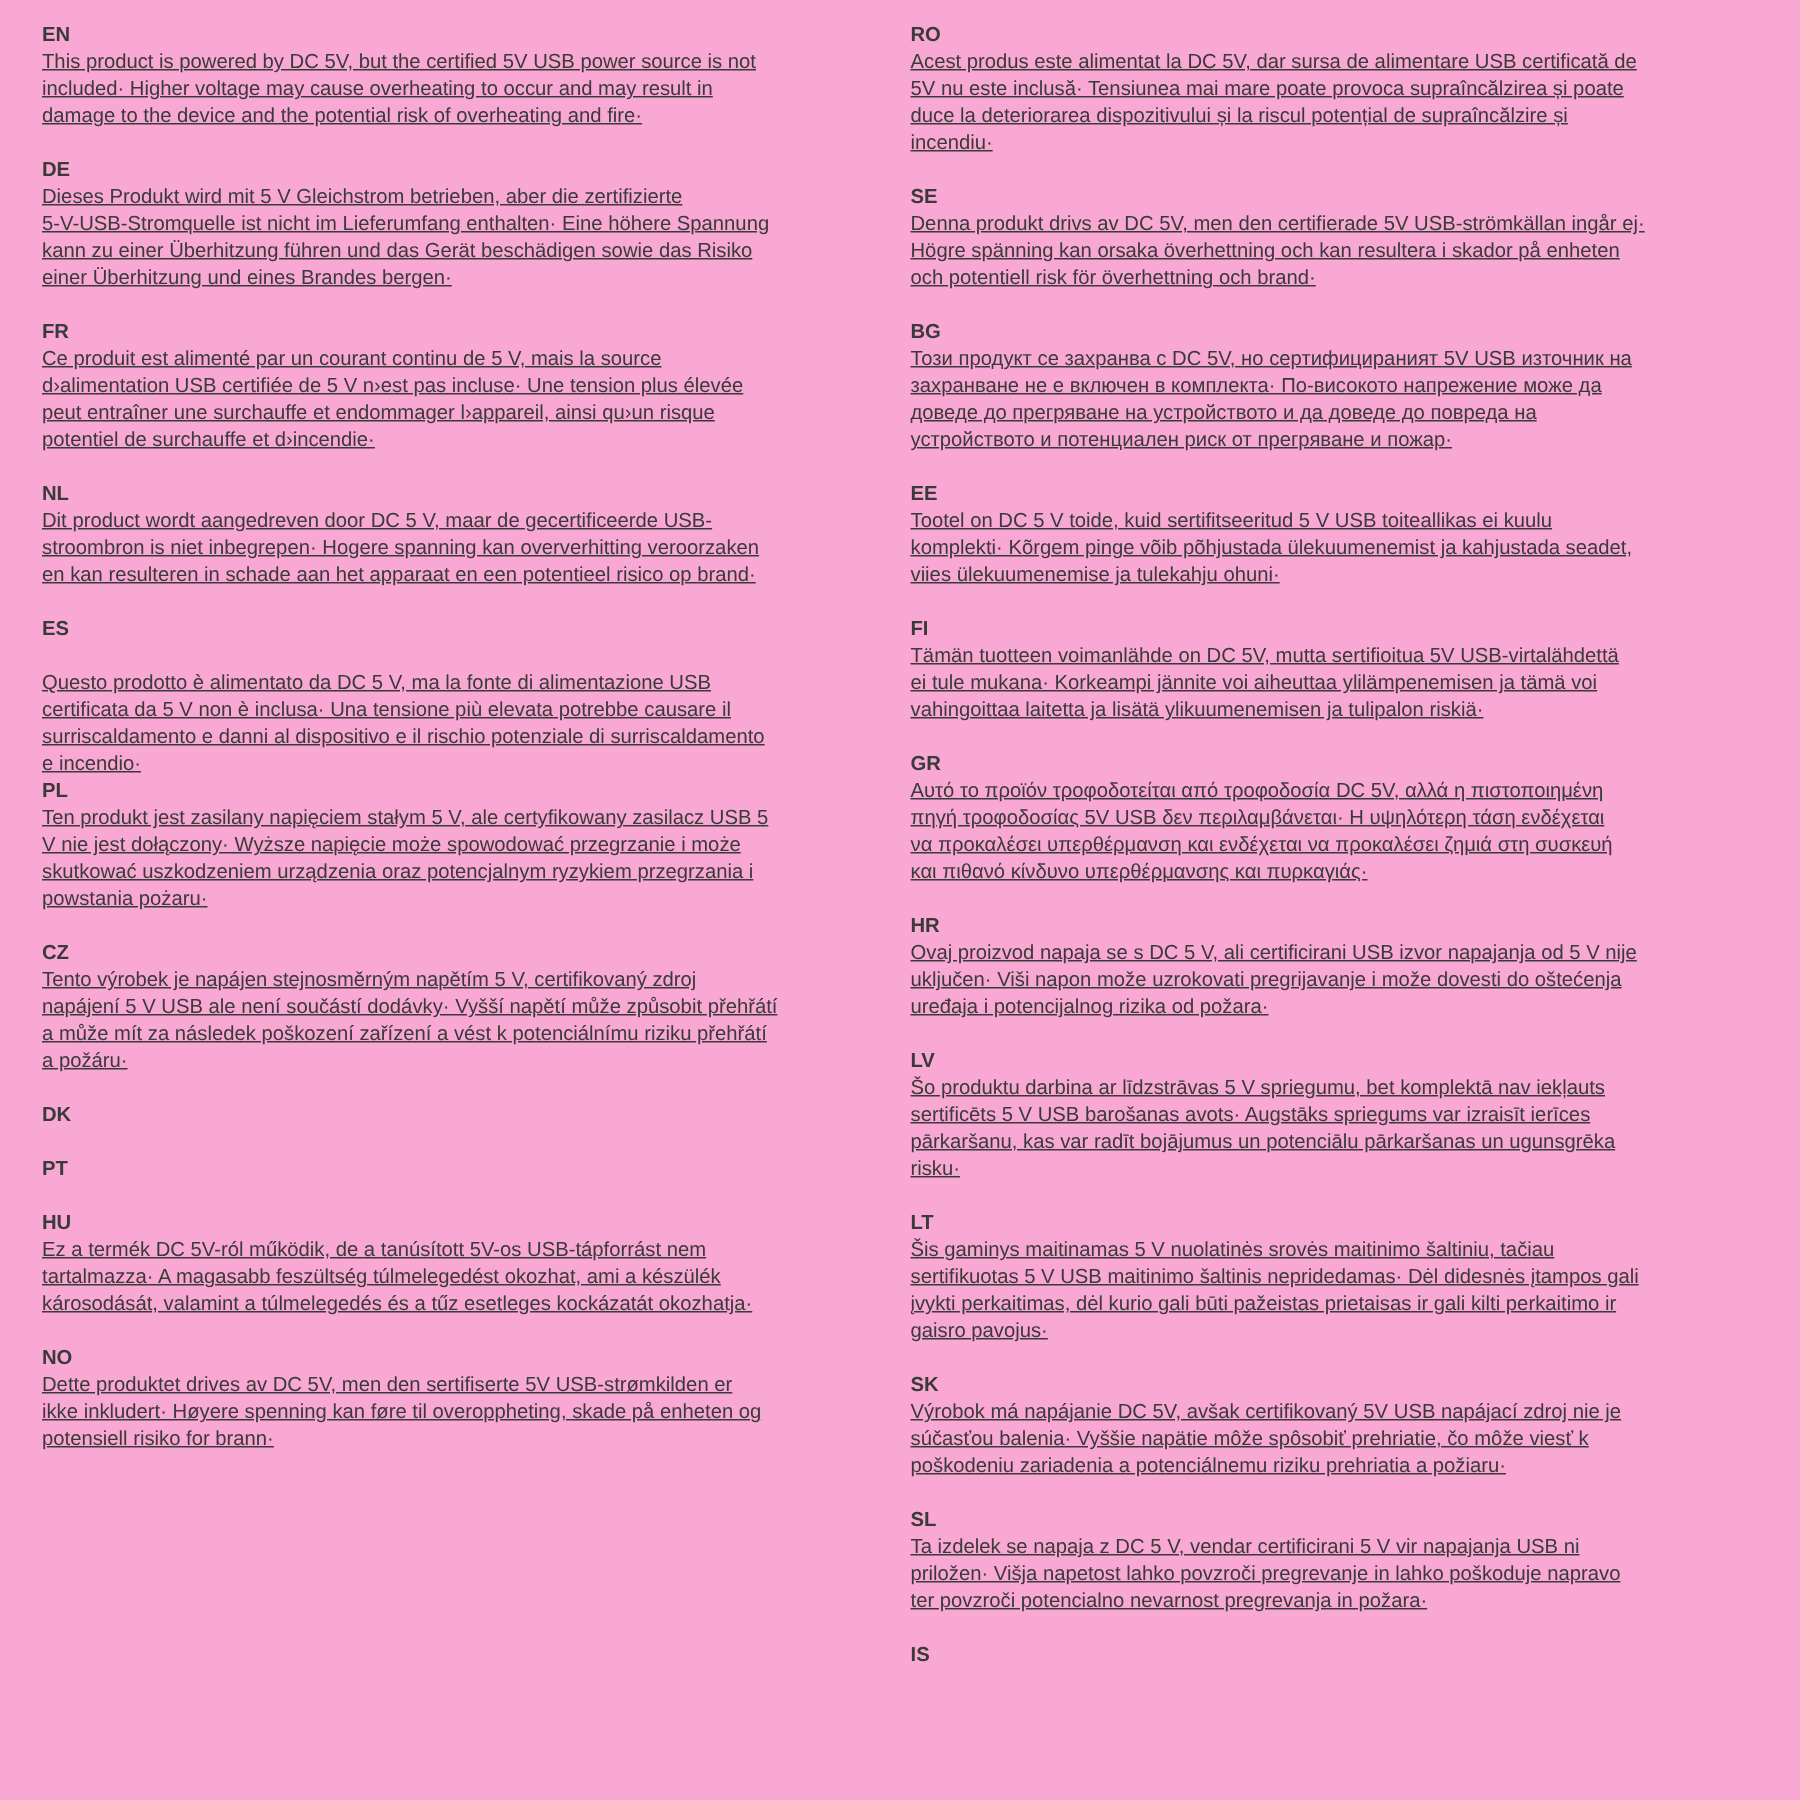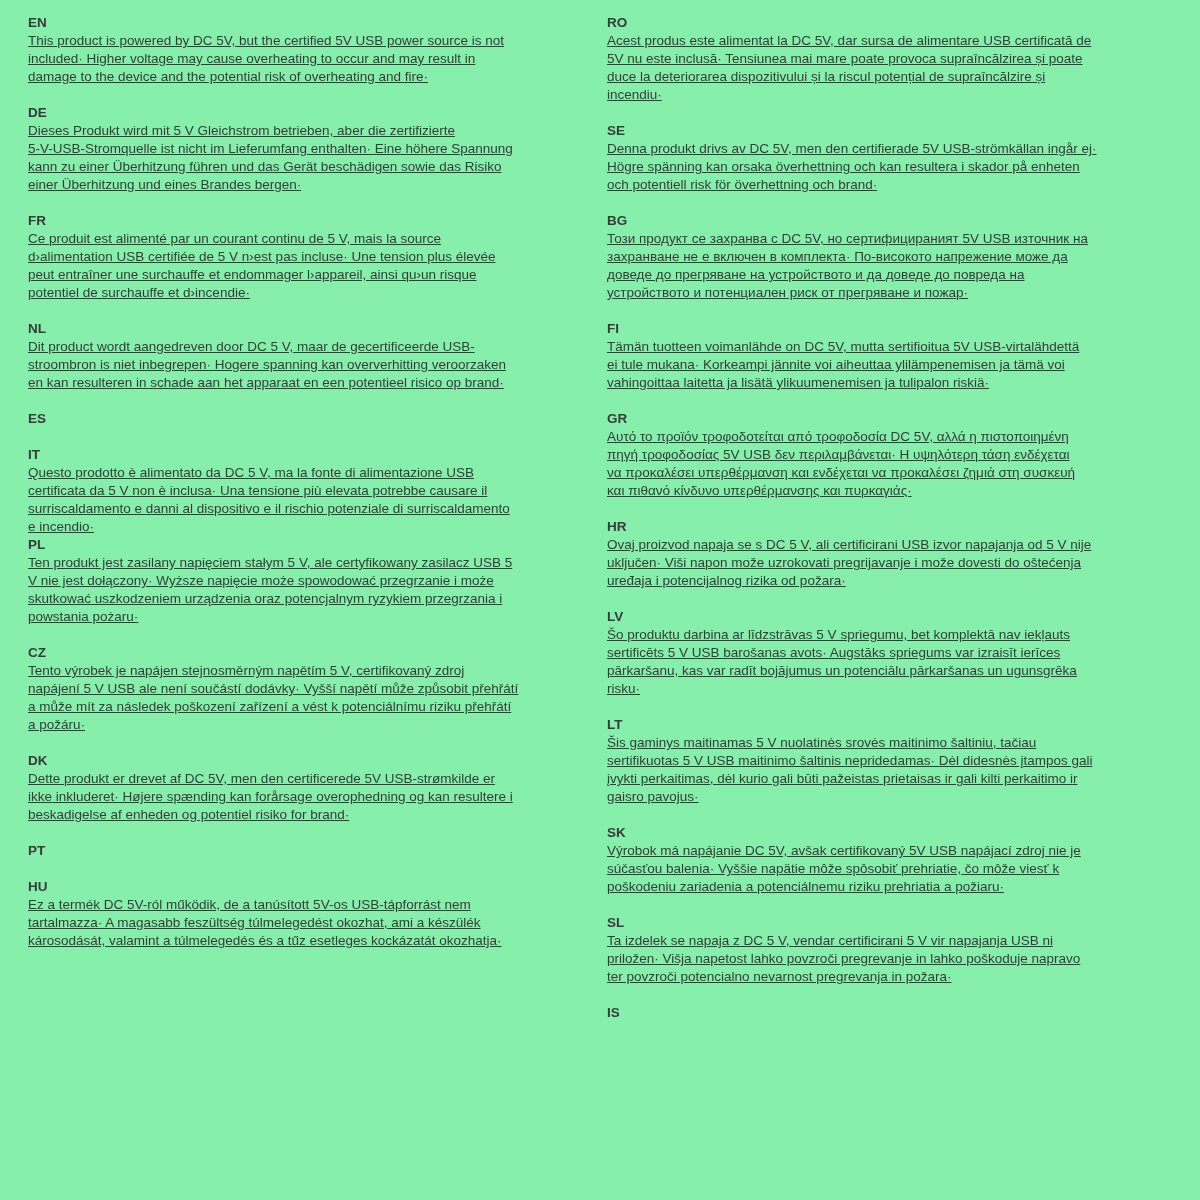--- a/index.html
+++ b/index.html
@@ -4,21 +4,21 @@
 <style>
   html, body {
     margin: 0;
     padding: 0;
     background: #ffffff;
   }
   .page {
     width: 1200px;
     height: 1200px;
     box-sizing: border-box;
-    background: #86efac;
+    background: #f9a8d4;
     color: #3a3a3a;
     font-family: "Liberation Sans", "DejaVu Sans", sans-serif;
     font-size: 13.5px;
     line-height: 18px;
     display: flex;
     padding: 14px 24px 10px 28px;
     overflow: hidden;
   }
   .col {
     width: 578px;
@@ -75,21 +75,20 @@
     <section class="lang-section">
       <h2 class="lang-code">NL</h2>
       <p class="lang-text">Dit product wordt aangedreven door DC 5 V, maar de gecertificeerde USB-
 stroombron is niet inbegrepen· Hogere spanning kan oververhitting veroorzaken
 en kan resulteren in schade aan het apparaat en een potentieel risico op brand·</p>
     </section>
     <section class="lang-section">
       <h2 class="lang-code">ES</h2>
     </section>
     <section class="lang-section tight">
-      <h2 class="lang-code">IT</h2>
       <p class="lang-text">Questo prodotto è alimentato da DC 5 V, ma la fonte di alimentazione USB
 certificata da 5 V non è inclusa· Una tensione più elevata potrebbe causare il
 surriscaldamento e danni al dispositivo e il rischio potenziale di surriscaldamento
 e incendio·</p>
     </section>
     <section class="lang-section">
       <h2 class="lang-code">PL</h2>
       <p class="lang-text">Ten produkt jest zasilany napięciem stałym 5 V, ale certyfikowany zasilacz USB 5
 V nie jest dołączony· Wyższe napięcie może spowodować przegrzanie i może
 skutkować uszkodzeniem urządzenia oraz potencjalnym ryzykiem przegrzania i
@@ -97,32 +96,35 @@
     </section>
     <section class="lang-section">
       <h2 class="lang-code">CZ</h2>
       <p class="lang-text">Tento výrobek je napájen stejnosměrným napětím 5 V, certifikovaný zdroj
 napájení 5 V USB ale není součástí dodávky· Vyšší napětí může způsobit přehřátí
 a může mít za následek poškození zařízení a vést k potenciálnímu riziku přehřátí
 a požáru·</p>
     </section>
     <section class="lang-section">
       <h2 class="lang-code">DK</h2>
-      <p class="lang-text">Dette produkt er drevet af DC 5V, men den certificerede 5V USB-strømkilde er
-ikke inkluderet· Højere spænding kan forårsage overophedning og kan resultere i
-beskadigelse af enheden og potentiel risiko for brand·</p>
     </section>
     <section class="lang-section">
       <h2 class="lang-code">PT</h2>
     </section>
     <section class="lang-section">
       <h2 class="lang-code">HU</h2>
       <p class="lang-text">Ez a termék DC 5V-ról működik, de a tanúsított 5V-os USB-tápforrást nem
 tartalmazza· A magasabb feszültség túlmelegedést okozhat, ami a készülék
 károsodását, valamint a túlmelegedés és a tűz esetleges kockázatát okozhatja·</p>
+    </section>
+    <section class="lang-section">
+      <h2 class="lang-code">NO</h2>
+      <p class="lang-text">Dette produktet drives av DC 5V, men den sertifiserte 5V USB-strømkilden er
+ikke inkludert· Høyere spenning kan føre til overoppheting, skade på enheten og
+potensiell risiko for brann·</p>
     </section>
   </div>
 
   <div class="col right">
     <section class="lang-section">
       <h2 class="lang-code">RO</h2>
       <p class="lang-text">Acest produs este alimentat la DC 5V, dar sursa de alimentare USB certificată de
 5V nu este inclusă· Tensiunea mai mare poate provoca supraîncălzirea și poate
 duce la deteriorarea dispozitivului și la riscul potențial de supraîncălzire și
 incendiu·</p>
@@ -134,20 +136,26 @@
 och potentiell risk för överhettning och brand·</p>
     </section>
     <section class="lang-section">
       <h2 class="lang-code">BG</h2>
       <p class="lang-text">Този продукт се захранва с DC 5V, но сертифицираният 5V USB източник на
 захранване не е включен в комплекта· По-високото напрежение може да
 доведе до прегряване на устройството и да доведе до повреда на
 устройството и потенциален риск от прегряване и пожар·</p>
     </section>
     <section class="lang-section">
+      <h2 class="lang-code">EE</h2>
+      <p class="lang-text">Tootel on DC 5 V toide, kuid sertifitseeritud 5 V USB toiteallikas ei kuulu
+komplekti· Kõrgem pinge võib põhjustada ülekuumenemist ja kahjustada seadet,
+viies ülekuumenemise ja tulekahju ohuni·</p>
+    </section>
+    <section class="lang-section">
       <h2 class="lang-code">FI</h2>
       <p class="lang-text">Tämän tuotteen voimanlähde on DC 5V, mutta sertifioitua 5V USB-virtalähdettä
 ei tule mukana· Korkeampi jännite voi aiheuttaa ylilämpenemisen ja tämä voi
 vahingoittaa laitetta ja lisätä ylikuumenemisen ja tulipalon riskiä·</p>
     </section>
     <section class="lang-section">
       <h2 class="lang-code">GR</h2>
       <p class="lang-text">Αυτό το προϊόν τροφοδοτείται από τροφοδοσία DC 5V, αλλά η πιστοποιημένη
 πηγή τροφοδοσίας 5V USB δεν περιλαμβάνεται· Η υψηλότερη τάση ενδέχεται
 να προκαλέσει υπερθέρμανση και ενδέχεται να προκαλέσει ζημιά στη συσκευή

